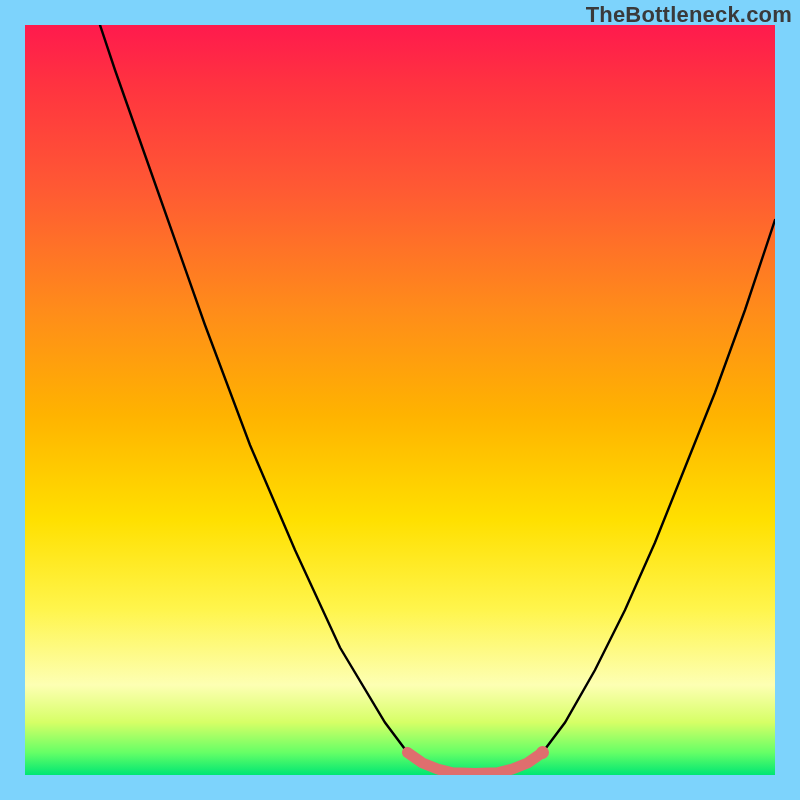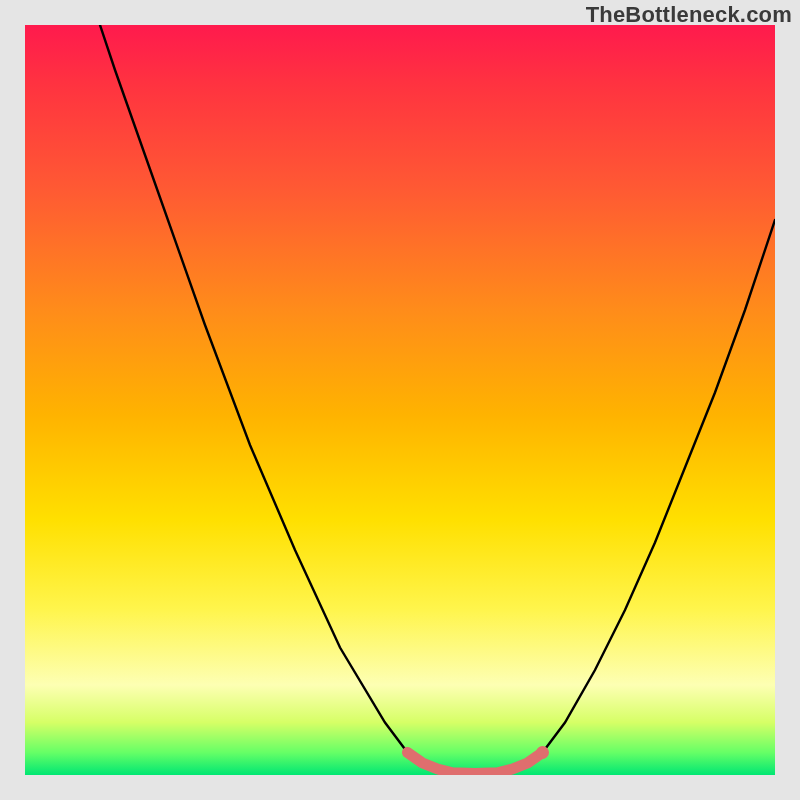--- a/index.html
+++ b/index.html
@@ -10,21 +10,21 @@
     overflow: hidden;
     background: #000;
     font-family: Arial, Helvetica, sans-serif;
   }
   .frame {
     position: absolute;
     left: 0;
     top: 0;
     width: 800px;
     height: 800px;
-    background: #e5e5e5;
+    background: #7dd3fc;
   }
   .plot-area {
     position: absolute;
     left: 25px;
     top: 25px;
     width: 750px;
     height: 750px;
     
     background: linear-gradient(
       to bottom,

